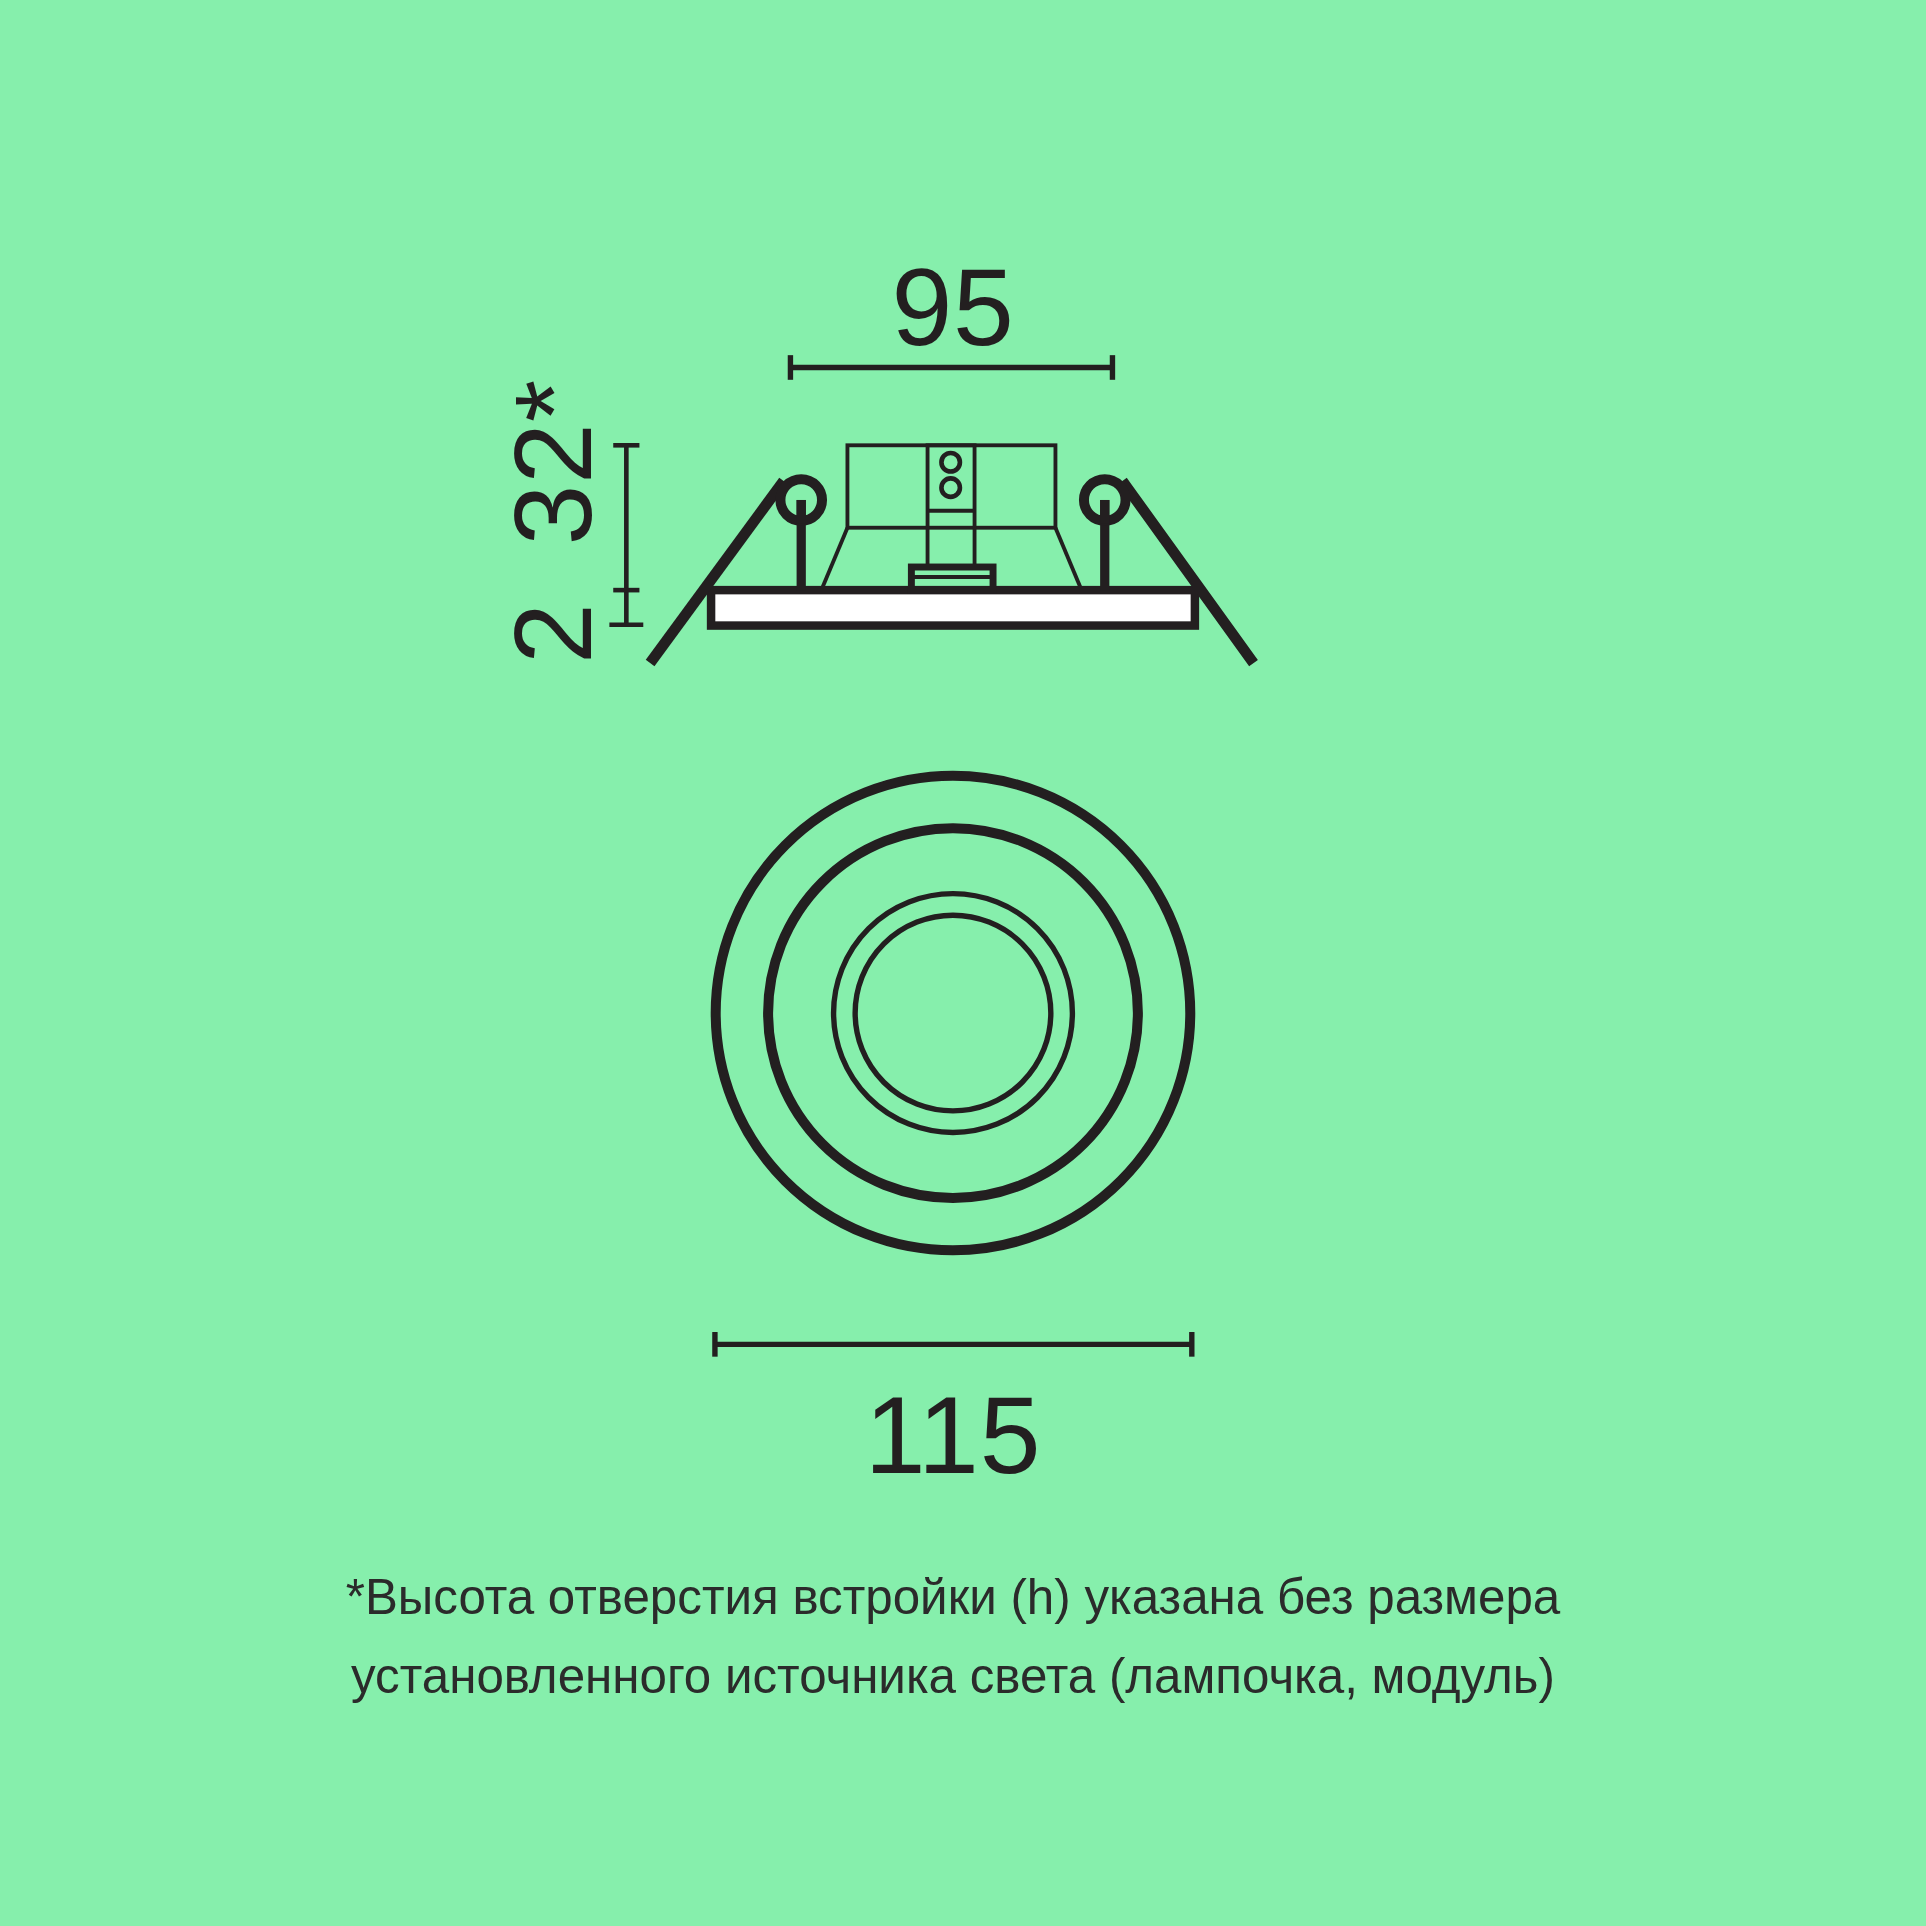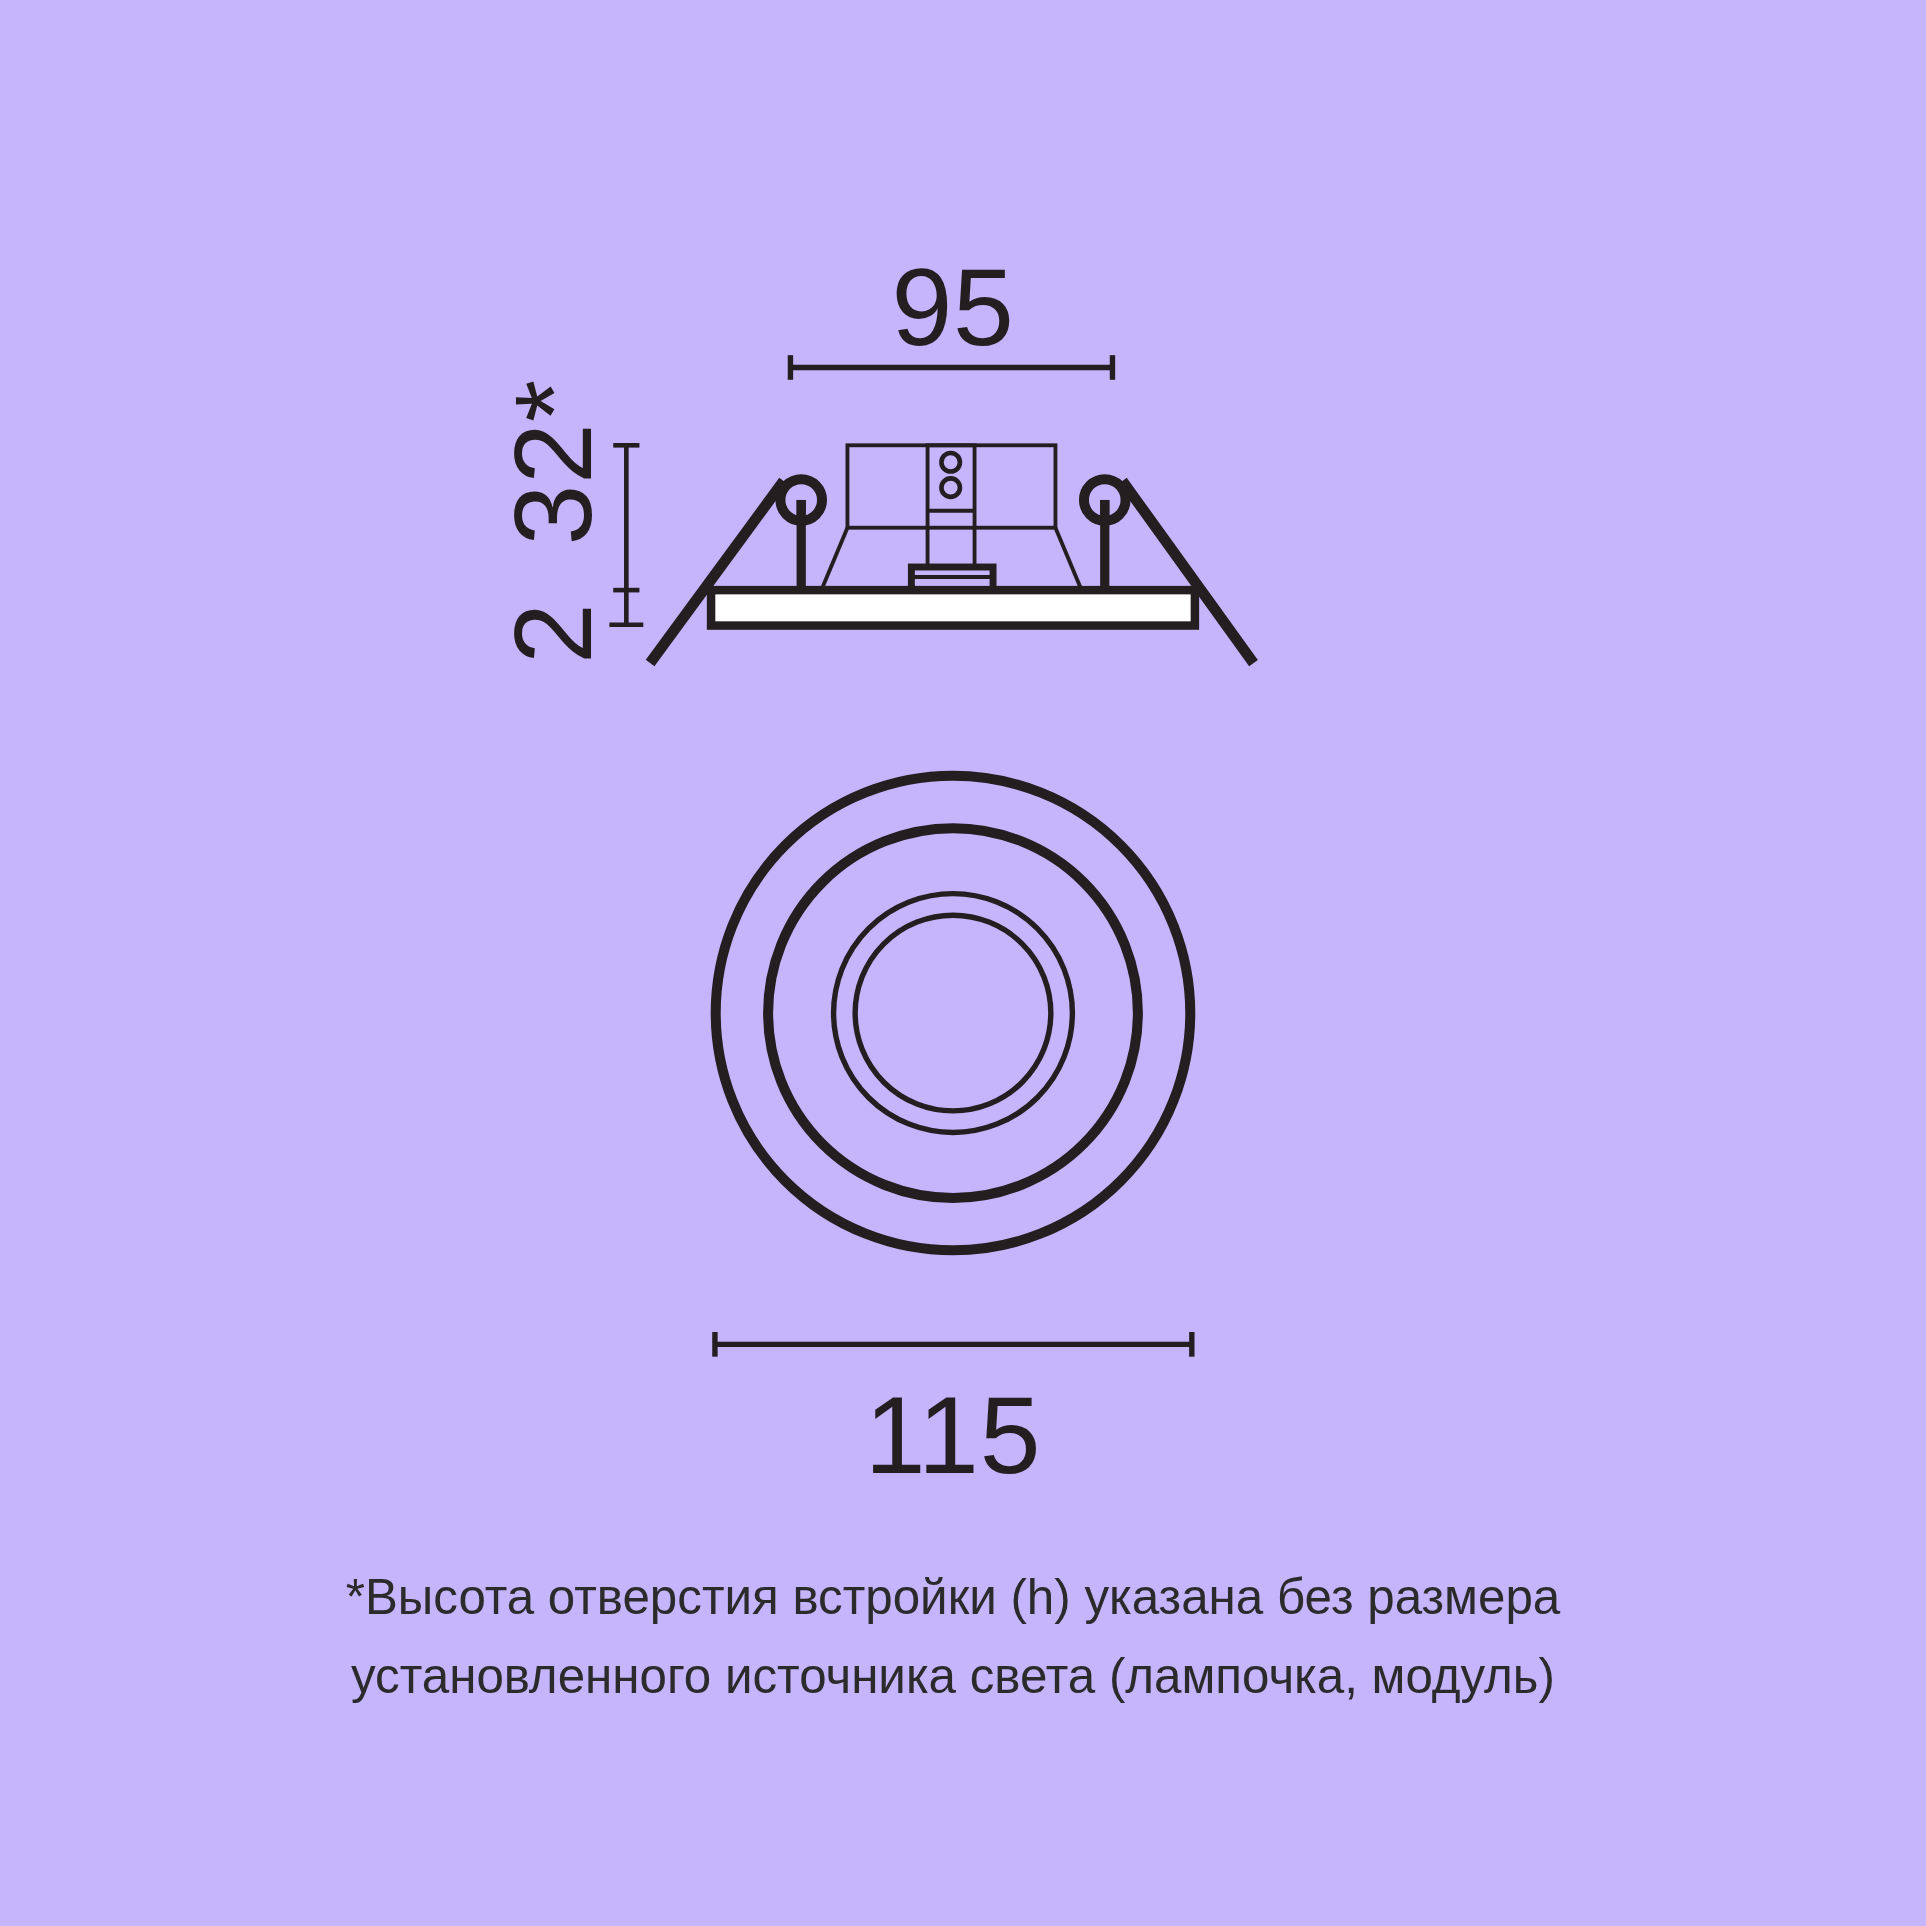--- a/index.html
+++ b/index.html
@@ -7,21 +7,21 @@
     padding: 0;
     background: #ffffff;
     width: 1926px;
     height: 1926px;
     overflow: hidden;
   }
   .stage {
     position: relative;
     width: 1926px;
     height: 1926px;
-    background: #c4b5fd;
+    background: #86efac;
   }
   svg { display: block; }
   .dim-number {
     font-family: "Liberation Sans", sans-serif;
     font-weight: 300;
     font-size: 142px;
     fill: #231f20;
     letter-spacing: 1px;
   }
   .footnote-text {

